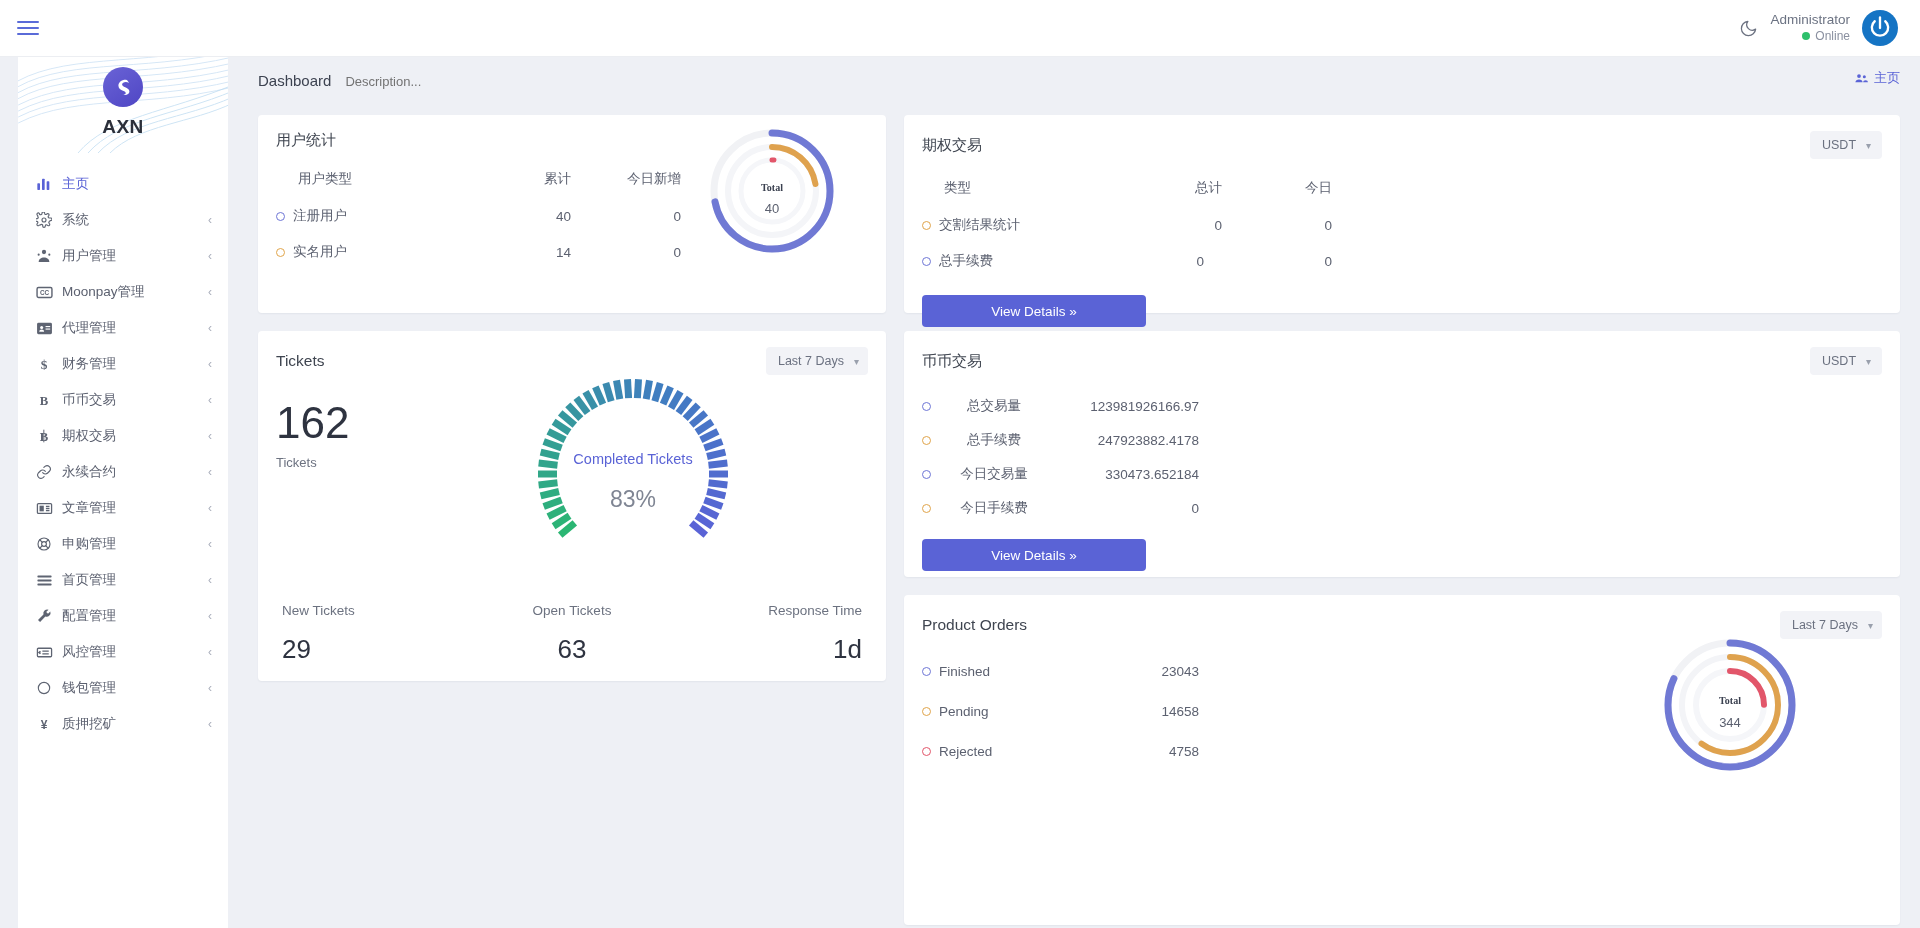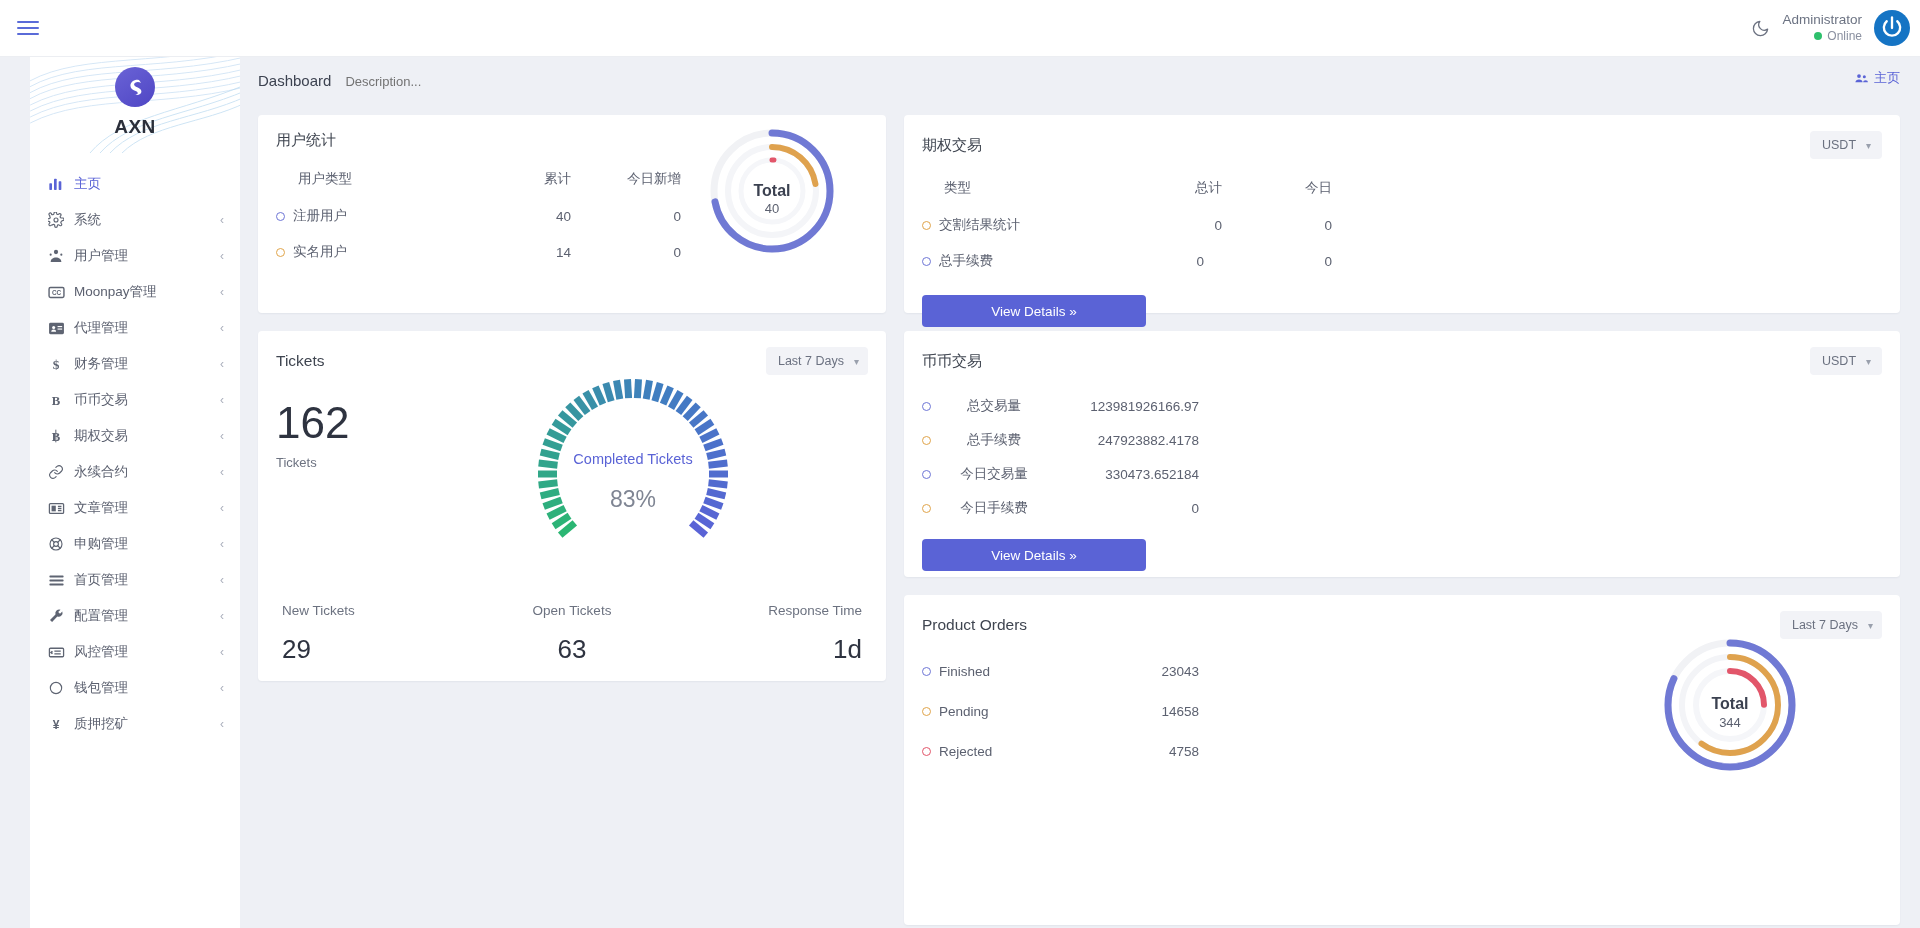--- a/index.html
+++ b/index.html
@@ -10,32 +10,32 @@
     overflow: hidden;
   }
   
   .topbar {
     position: absolute; top: 0; left: 0; width: 1920px; height: 57px;
     background: #ffffff; display: flex; align-items: center;
     border-bottom: 1px solid #eceef2; z-index: 30;
   }
   .hamburger { margin-left: 17px; width: 22px; display: flex; flex-direction: column; gap: 4px; cursor: pointer; }
   .hamburger i { display: block; height: 2px; background: #5a6bd8; border-radius: 2px; }
-  .topbar-right { margin-left: auto; display: flex; align-items: center; gap: 0px; padding-right: 10px; }
+  .topbar-right { margin-left: auto; display: flex; align-items: center; gap: 0px; padding-right: 22px; }
   .moon-btn { width: 44px; height: 44px; display: flex; align-items: center; justify-content: center; cursor: pointer; }
   .moon-btn svg { display:block; }
   .userblock { display: flex; flex-direction: column; align-items: flex-end; margin-right: 12px; line-height: 1.25; }
   .username { font-size: 13.5px; color: #6c7383; }
   .statusline { display: flex; align-items: center; gap: 5px; font-size: 12px; color: #8a90a0; }
   .dot-online { width: 8px; height: 8px; border-radius: 50%; background: #2ec06c; display: inline-block; }
   .avatar { width: 36px; height: 36px; border-radius: 50%; background: #1574c4; display: flex; align-items: center; justify-content: center; cursor: pointer; }
 
   
   .sidebar {
-    position: absolute; top: 57px; left: 30px; width: 210px; height: 871px;
+    position: absolute; top: 57px; left: 18px; width: 210px; height: 871px;
     background: #ffffff; overflow: hidden; z-index: 20;
   }
   .brand-wave { position: absolute; top:0; left:0; width: 210px; height: 96px; overflow: hidden; }
   .brand { position: relative; padding-top: 10px; display: flex; flex-direction: column; align-items: center; }
   .logo-circle {
     width: 40px; height: 40px; border-radius: 50%;
     background: linear-gradient(145deg,#6a63d6,#4f46c4);
     display:flex; align-items:center; justify-content:center; position: relative; z-index: 2;
   }
   .brand-name { margin-top: 9px; font-size: 19px; font-weight: bold; color: #2b2f3a; letter-spacing: .5px; position: relative; z-index: 2;}
@@ -84,21 +84,21 @@
   
   .pill {
     margin-left: auto; background: #f2f3f7; border-radius: 4px; height: 28px;
     display: flex; align-items: center; padding: 0 9px 0 12px; gap: 10px;
     font-size: 12.5px; color: #6b7180; cursor: pointer; min-width: 72px;
   }
   .pill .chev { color: #9aa0ad; font-size: 10px; }
 
   
   .donut { position: relative; }
-  .donut .label-total { position: absolute; left: 0; right: 0; text-align: center; font-size: 16px; font-weight: bold; color: #3b4150; }
+  .donut .label-total { position: absolute; left: 0; right: 0; text-align: center; font-size: 10px; font-weight: bold; color: #3b4150; font-family: Liberation Serif, serif; }
   .donut .label-val { position: absolute; left: 0; right: 0; text-align: center; font-size: 13px; color: #5c6170; }
 
   
   .tickets-card { height: 350px; margin-top: 18px; position: relative; }
   .big-number { font-size: 44px; color: #2e3340; line-height: 1; margin-top: 26px; font-weight: 400; }
   .big-sub { font-size: 13px; color: #6c7280; margin-top: 10px; }
   .gauge-wrap { position: absolute; left: 270px; top: 38px; }
   .gauge-center-top { position: absolute; width: 100%; text-align: center; top: 82px; font-size: 14.5px; color: #5a63d6; }
   .gauge-center-pct { position: absolute; width: 100%; text-align: center; top: 117px; font-size: 23px; color: #7f8593; }
   .tick-foot { position: absolute; left: 0; right: 0; bottom: 16px; display: flex; padding: 0 24px; }

